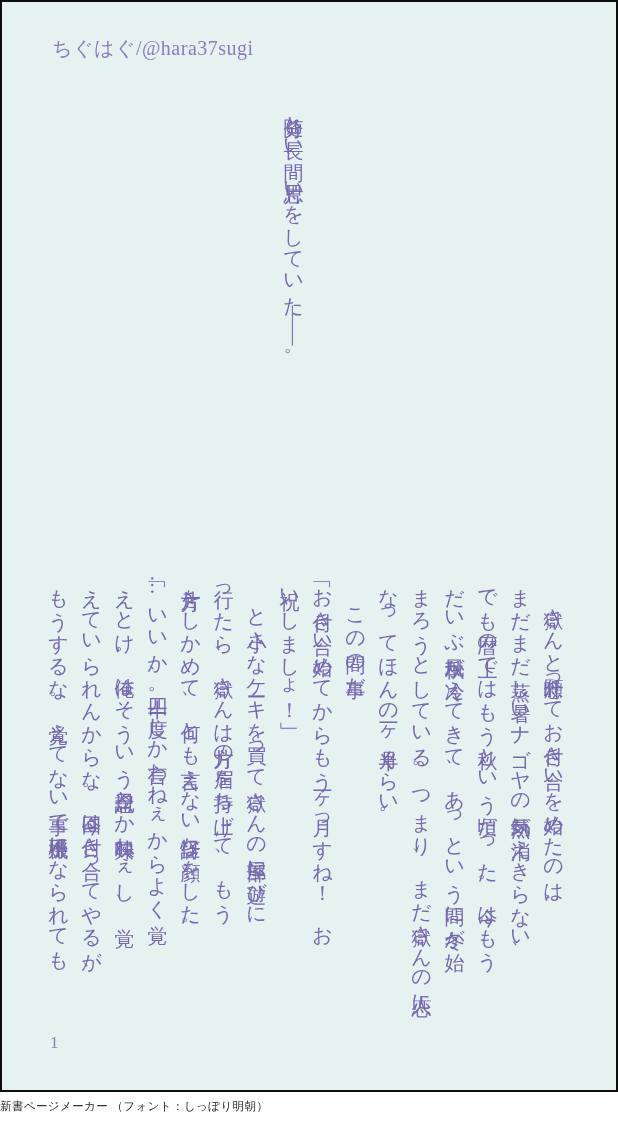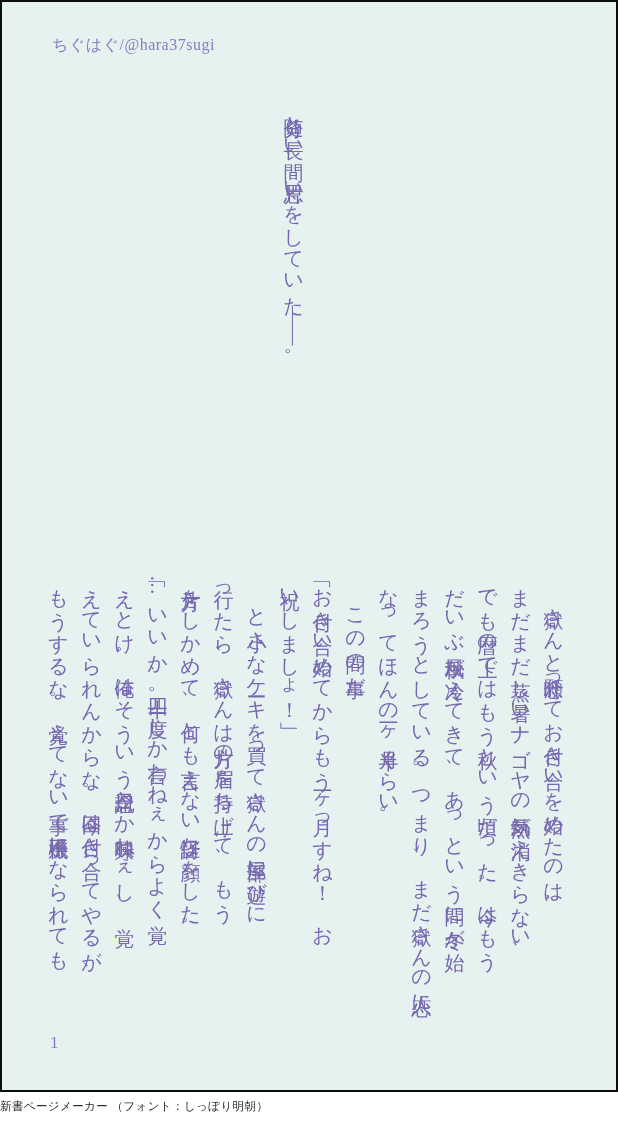--- a/index.html
+++ b/index.html
@@ -13,21 +13,21 @@
   .sheet {
     position: absolute;
     left: 0; top: 0;
     width: 618px; height: 1092px;
     background: #e6f2f0;
     border: 2px solid #0d0d0d;
   }
   .author-credit {
     position: absolute;
     left: 50px; top: 33px;
-    font-size: 16px;
+    font-size: 20px;
     letter-spacing: 0.5px;
     color: #8a7cc0;
     text-align: center;
   }
   .title-vertical {
     position: absolute;
     left: 282px; top: 101px;
     writing-mode: vertical-rl;
     font-size: 20px;
     line-height: 20px;

